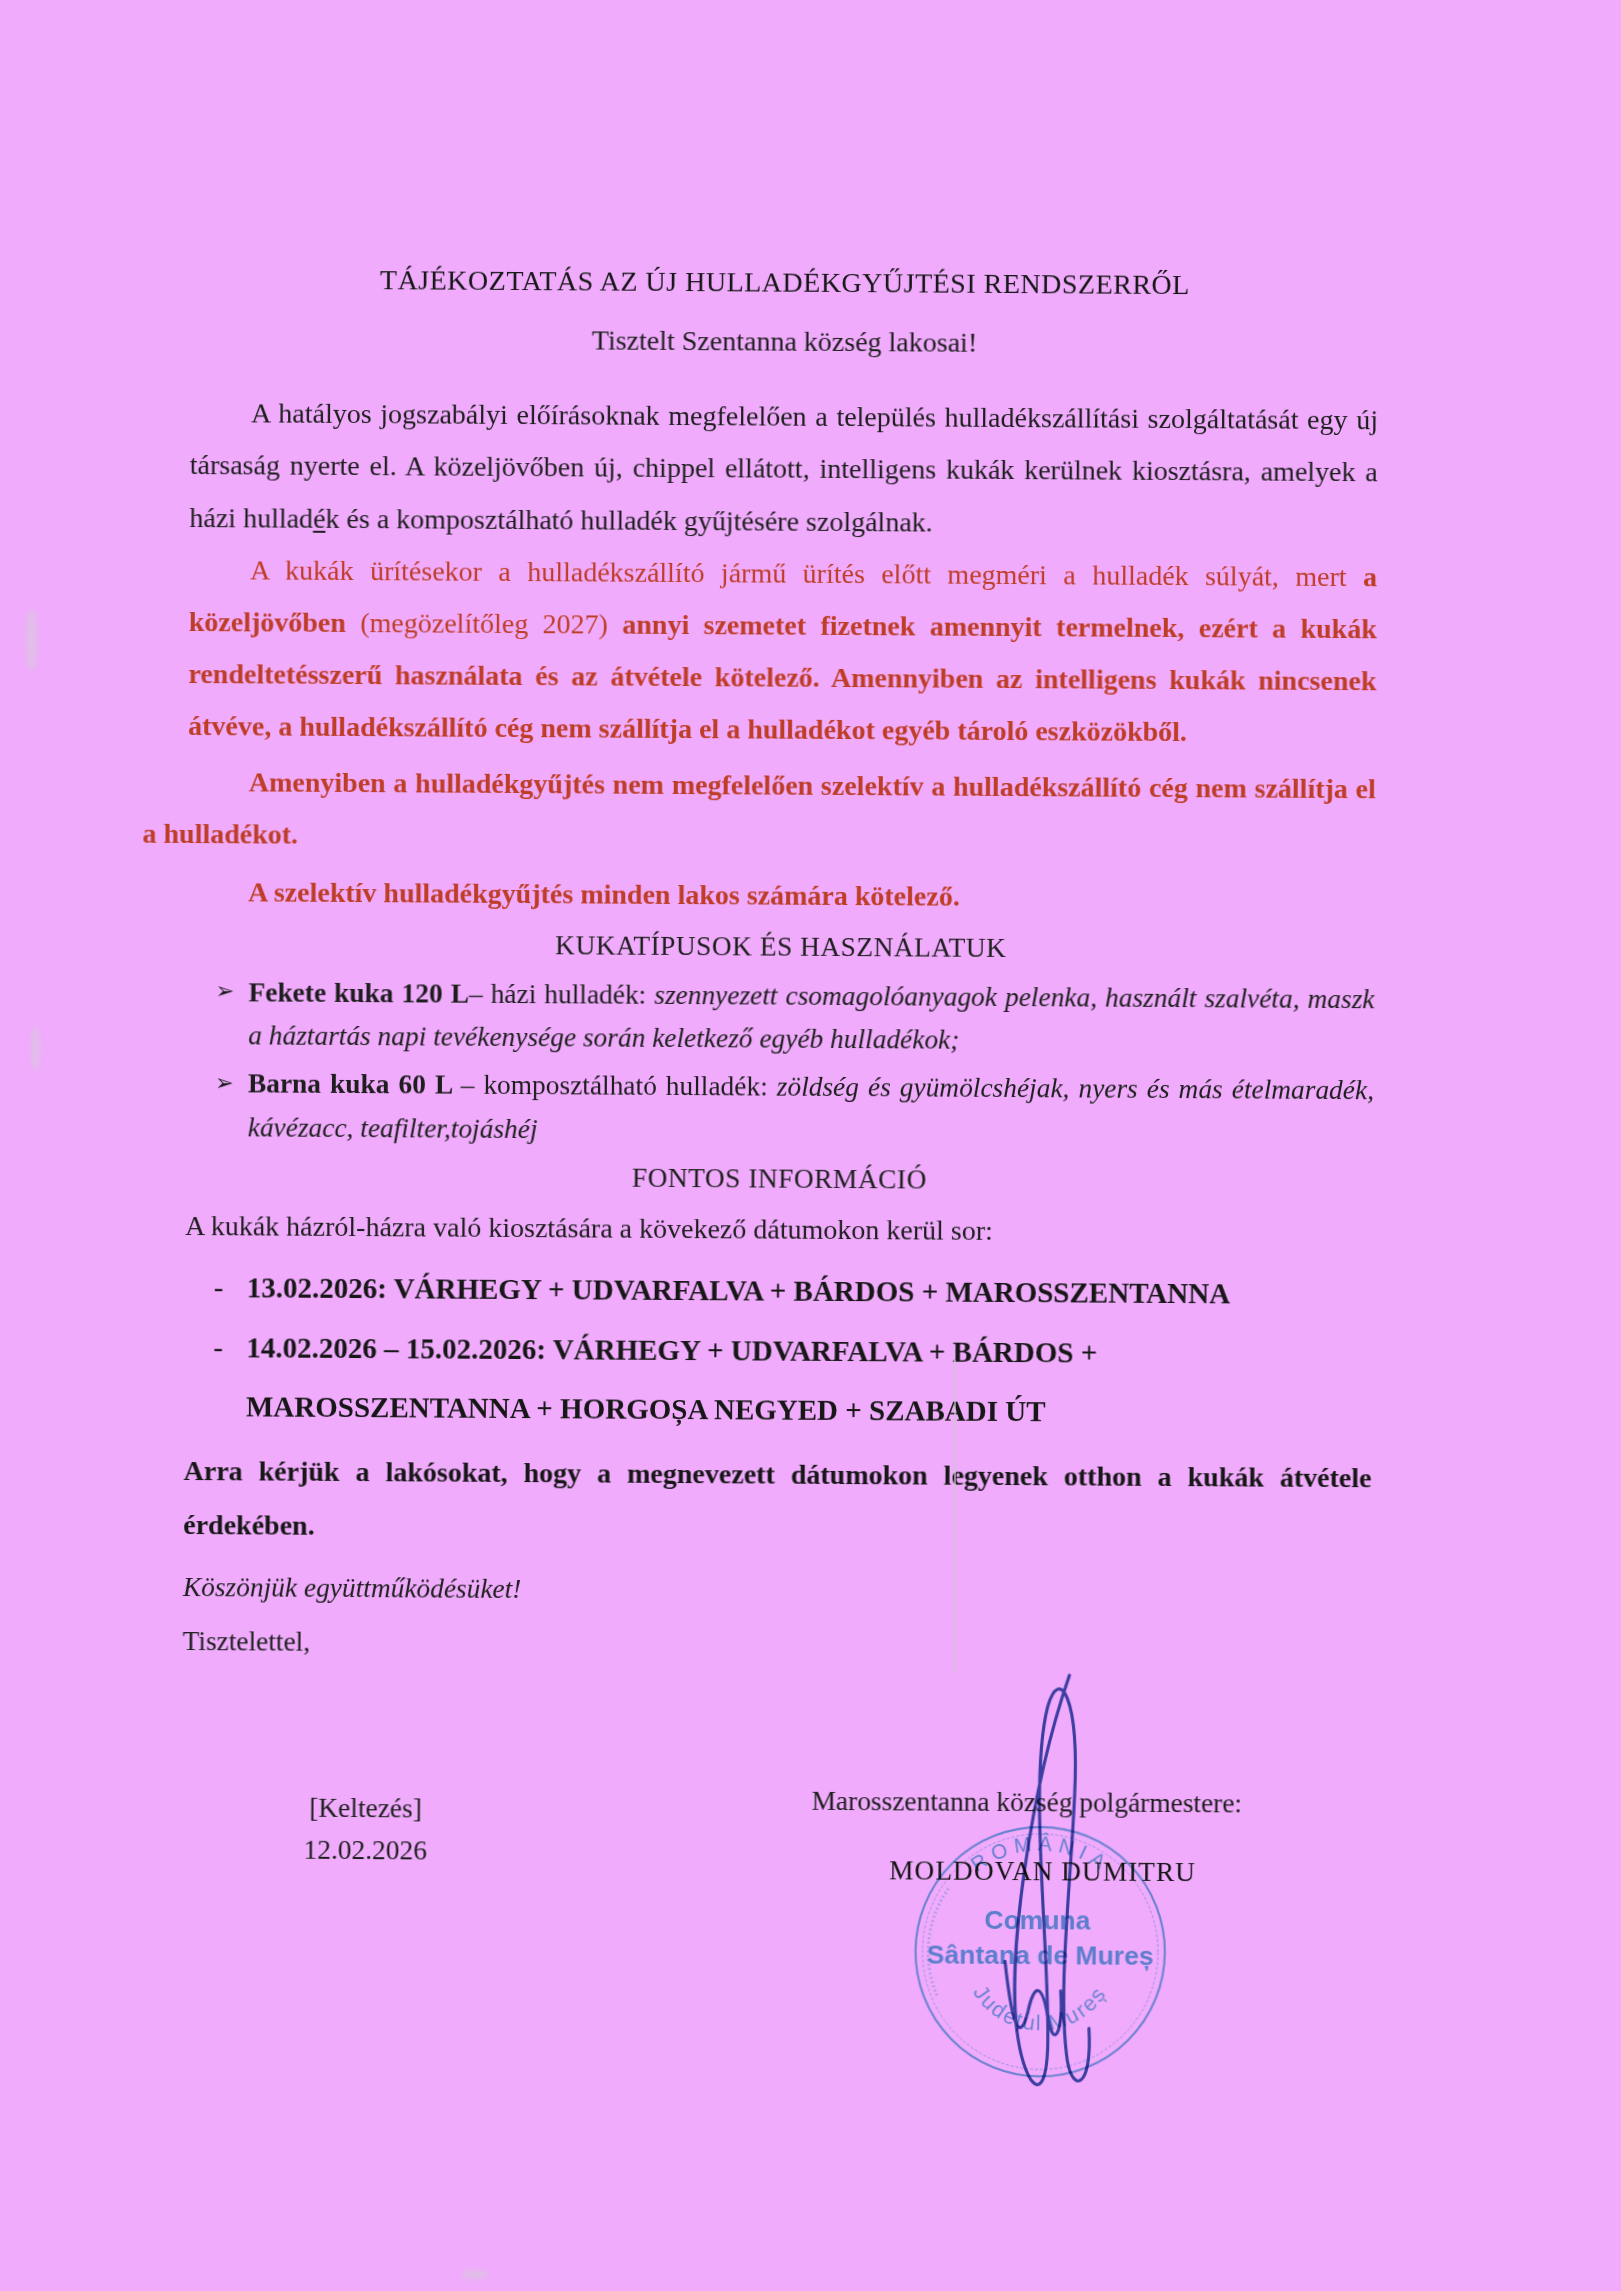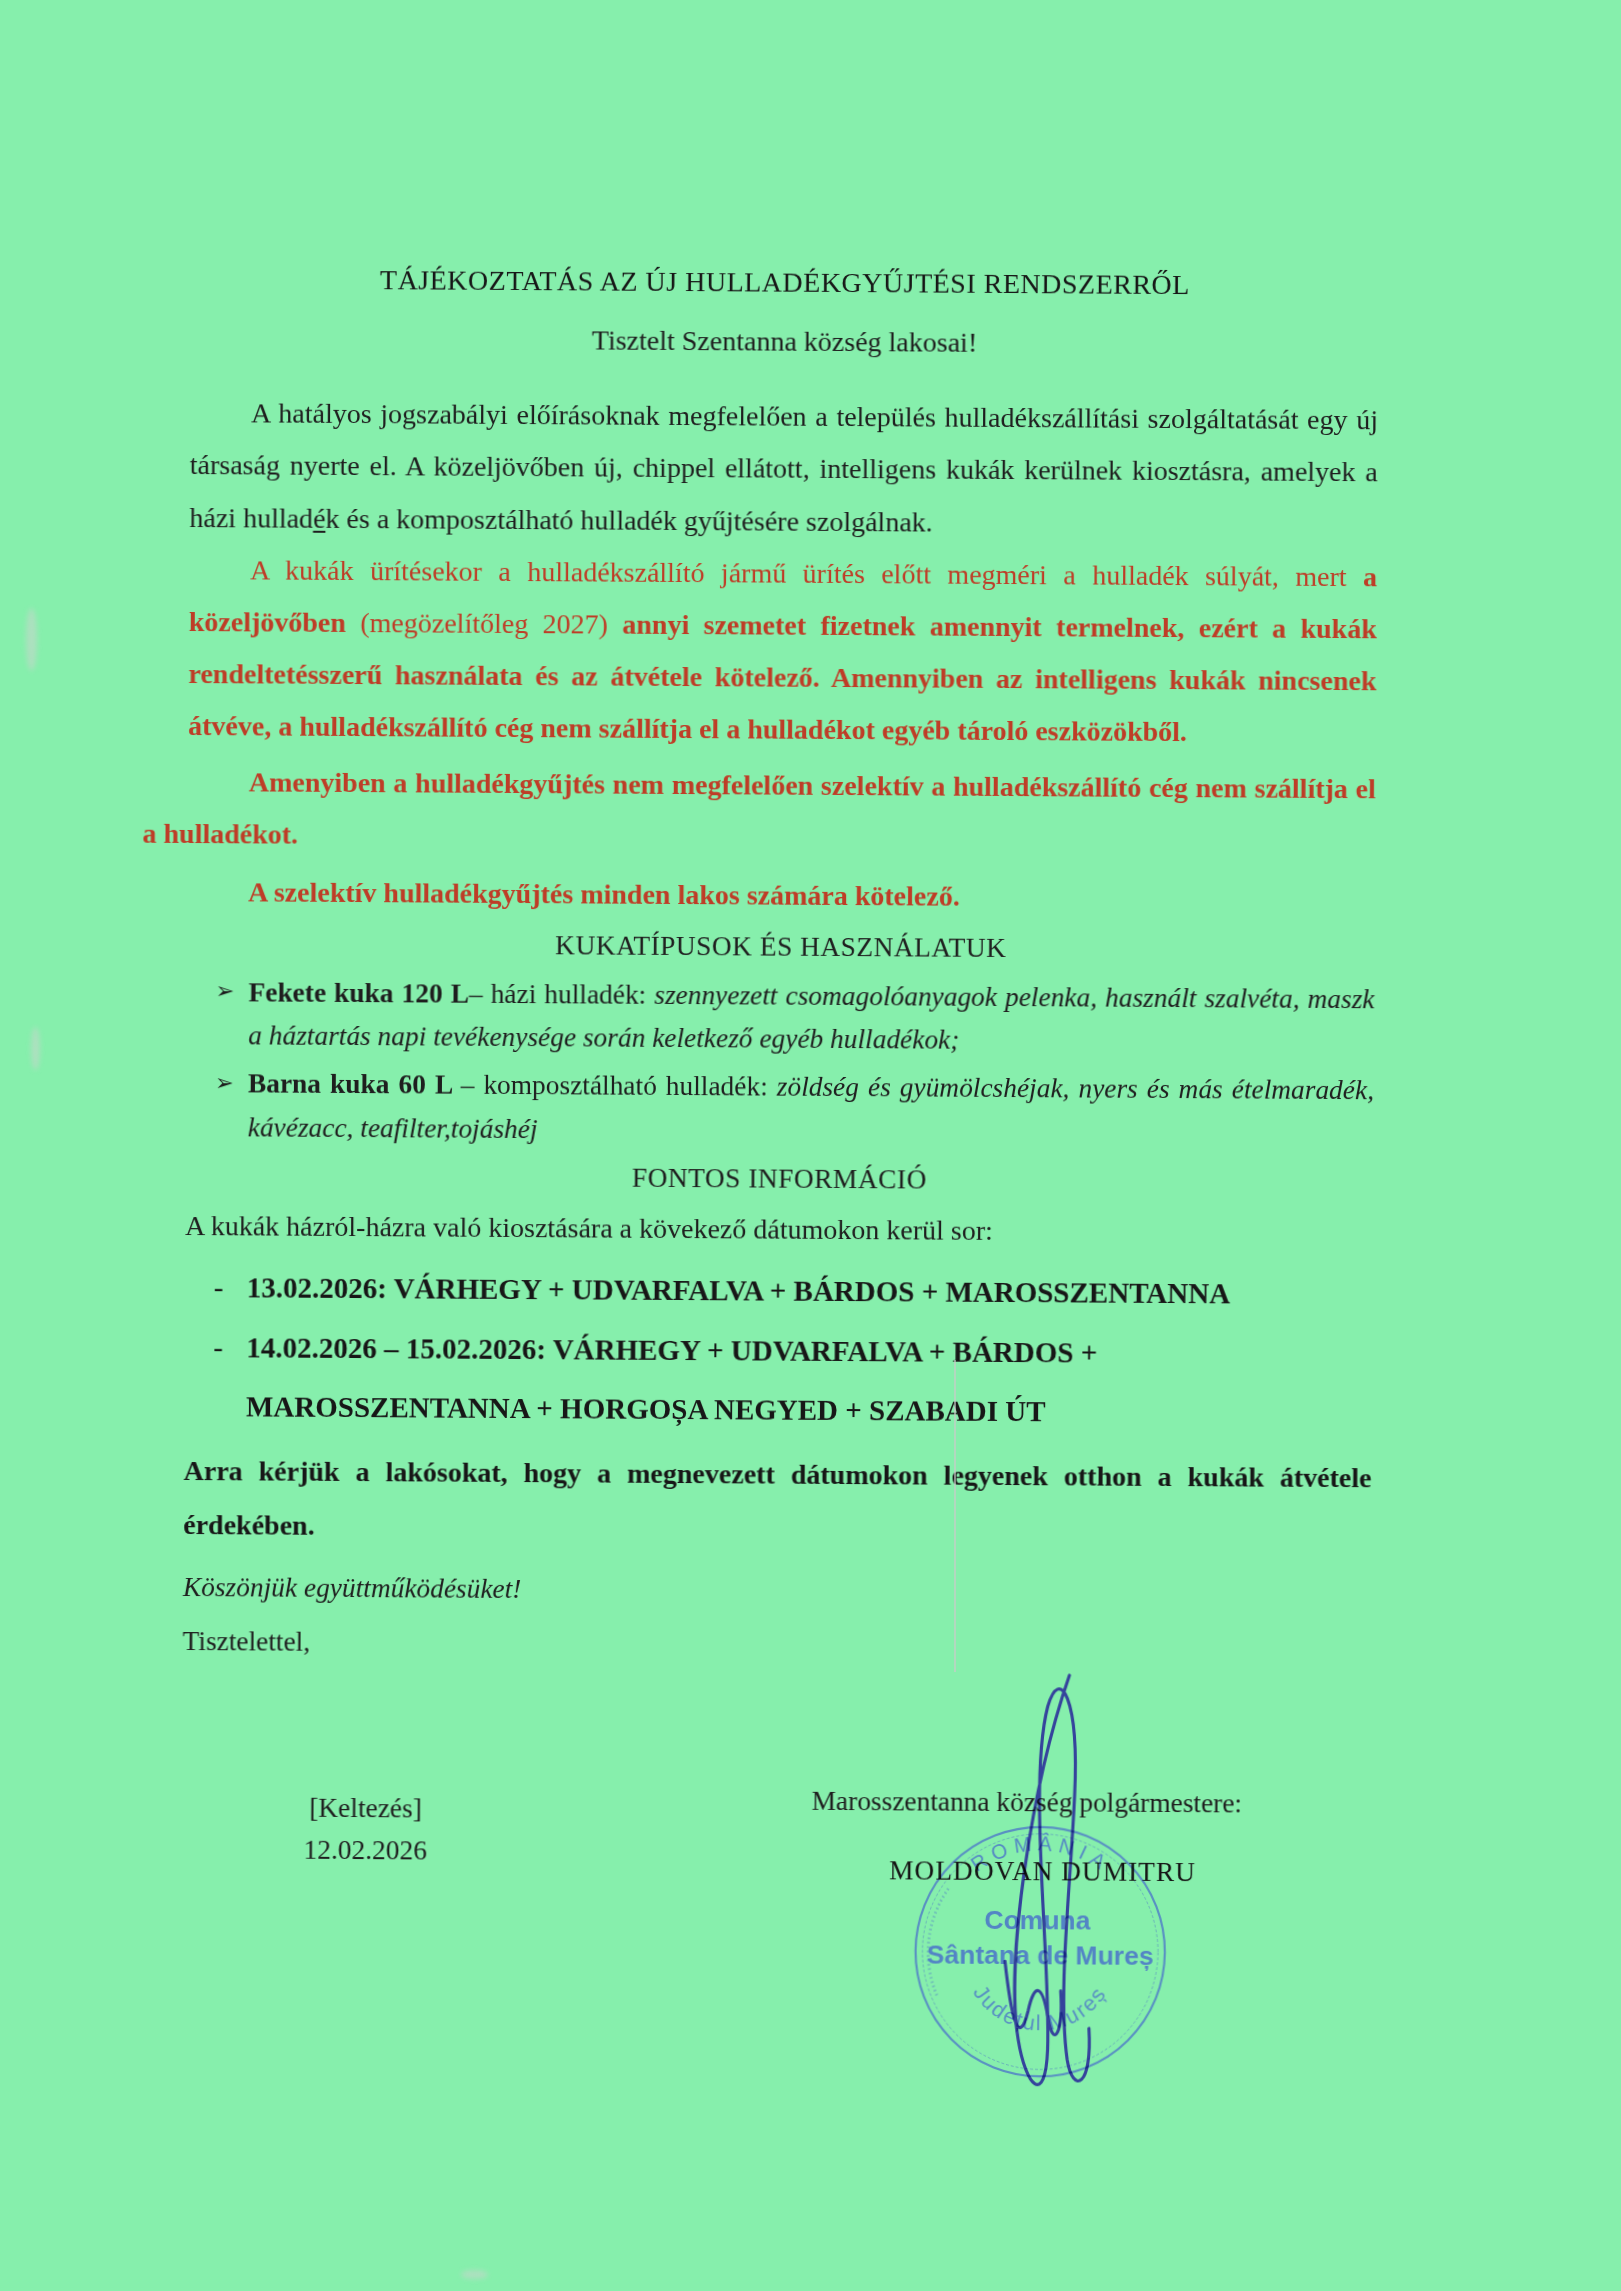--- a/index.html
+++ b/index.html
@@ -1,20 +1,20 @@
 <!DOCTYPE html>
 <html><head>
 <meta charset="utf-8">
 <style>
   html, body { margin: 0; padding: 0; background: #ffffff; }
   .page {
     position: relative;
     width: 1621px;
     height: 2292px;
-    background: #86efac;
+    background: #f0abfc;
     overflow: hidden;
     font-family: "Liberation Serif", serif;
     color: #1e1e1e;
   }
   .content {
     position: absolute;
     left: 191px;
     top: 263px;
     width: 1188px;
     transform: rotate(0.35deg);

